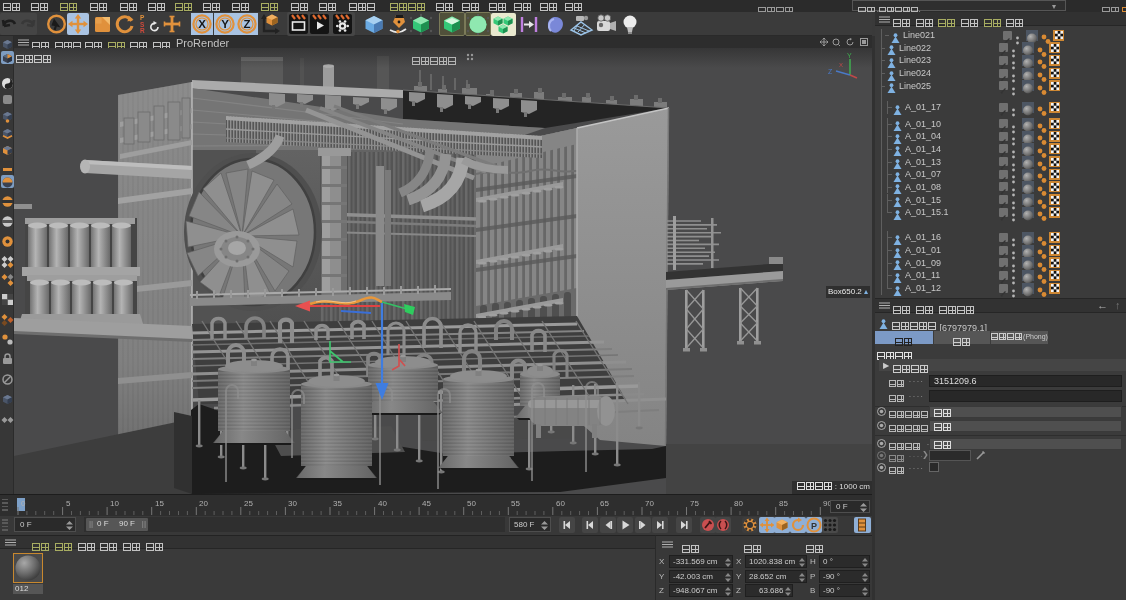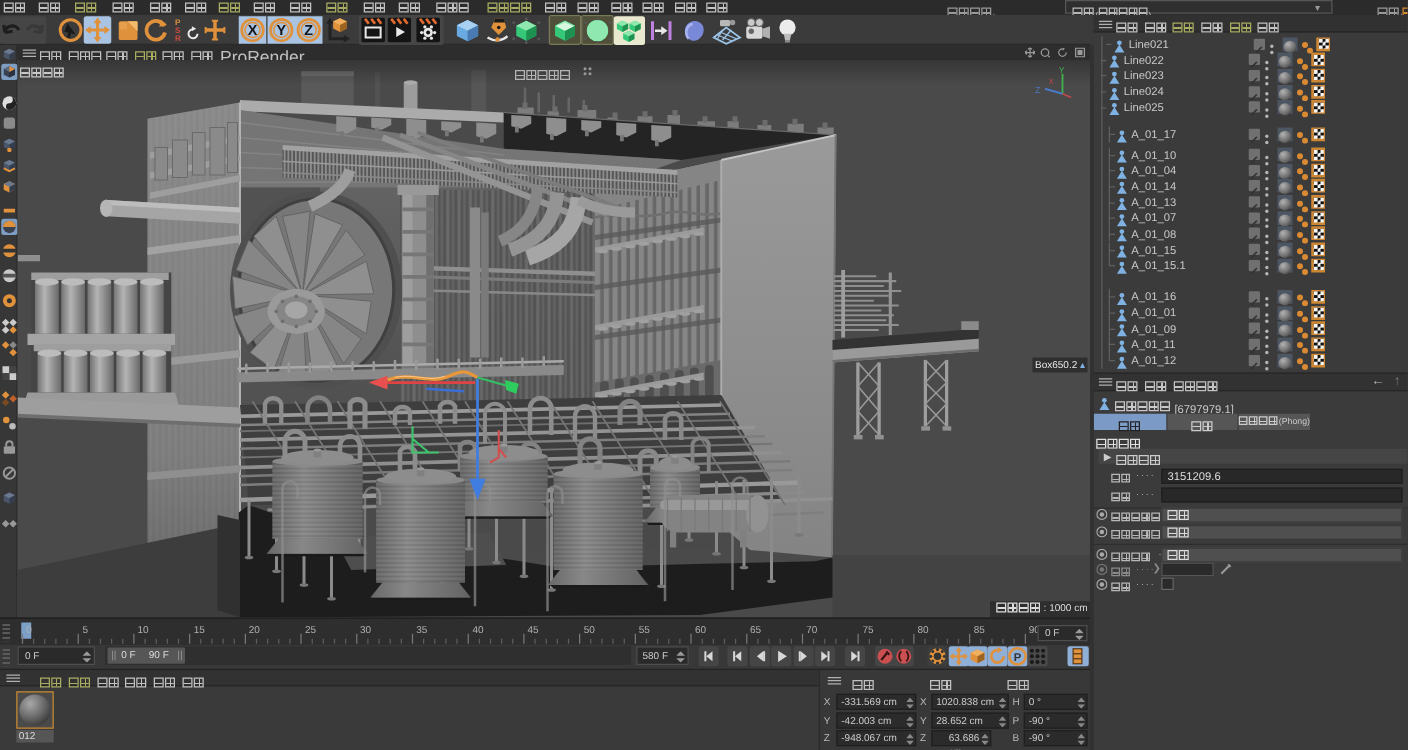--- a/index.html
+++ b/index.html
@@ -343,21 +343,21 @@
         <line x1="0" y1="3.5" x2="11" y2="3.5"></line>
         <line x1="0" y1="6" x2="11" y2="6"></line>
       </g>
     </svg>
 <span class="abs" style="left:18px;top:1px;color:#c2c2c2"><i class="z"></i><i class="z f"></i></span>
 <span class="abs" style="left:41px;top:1px;color:#c2c2c2"><i class="z"></i><i class="z f"></i><i class="z"></i></span>
 <span class="abs" style="left:71px;top:1px;color:#c2c2c2"><i class="z"></i><i class="z f"></i></span>
 <span class="abs" style="left:94px;top:1px;color:#a8ad62"><i class="z"></i><i class="z f"></i></span>
 <span class="abs" style="left:116px;top:1px;color:#c2c2c2"><i class="z"></i><i class="z f"></i></span>
 <span class="abs" style="left:139px;top:1px;color:#c2c2c2"><i class="z"></i><i class="z f"></i></span>
-<span class="abs" style="left:162px;top:1px;color:#c2c2c2;font-size:14px">ProRender</span>
+<span class="abs" style="left:162px;top:1px;color:#c2c2c2;font-size:11px">ProRender</span>
 <svg class="abs" style="left:806px;top:2px" width="8" height="8" viewBox="0 0 8 8">
       <path d="M4 0 V8 M0 4 H8 M4 0 L2.5 1.5 M4 0 L5.5 1.5 M4 8 L2.5 6.5 M4 8 L5.5 6.5 M0 4 L1.5 2.5 M0 4 L1.5 5.5 M8 4 L6.5 2.5 M8 4 L6.5 5.5" stroke="#9a9a9a" stroke-width="1" fill="none"></path>
     </svg>
 <svg class="abs" style="left:818px;top:2px" width="8" height="8" viewBox="0 0 8 8">
       <circle cx="4" cy="4" r="3" stroke="#9a9a9a" fill="none"></circle>
       <line x1="6.5" y1="6.5" x2="8" y2="8" stroke="#9a9a9a"></line>
     </svg>
 <svg class="abs" style="left:832px;top:2px" width="8" height="8" viewBox="0 0 8 8">
       <path d="M7 4 A3 3 0 1 1 4 1" stroke="#9a9a9a" fill="none"></path>
       <path d="M4 0 L6 1 L4 2.5Z" fill="#9a9a9a"></path>

